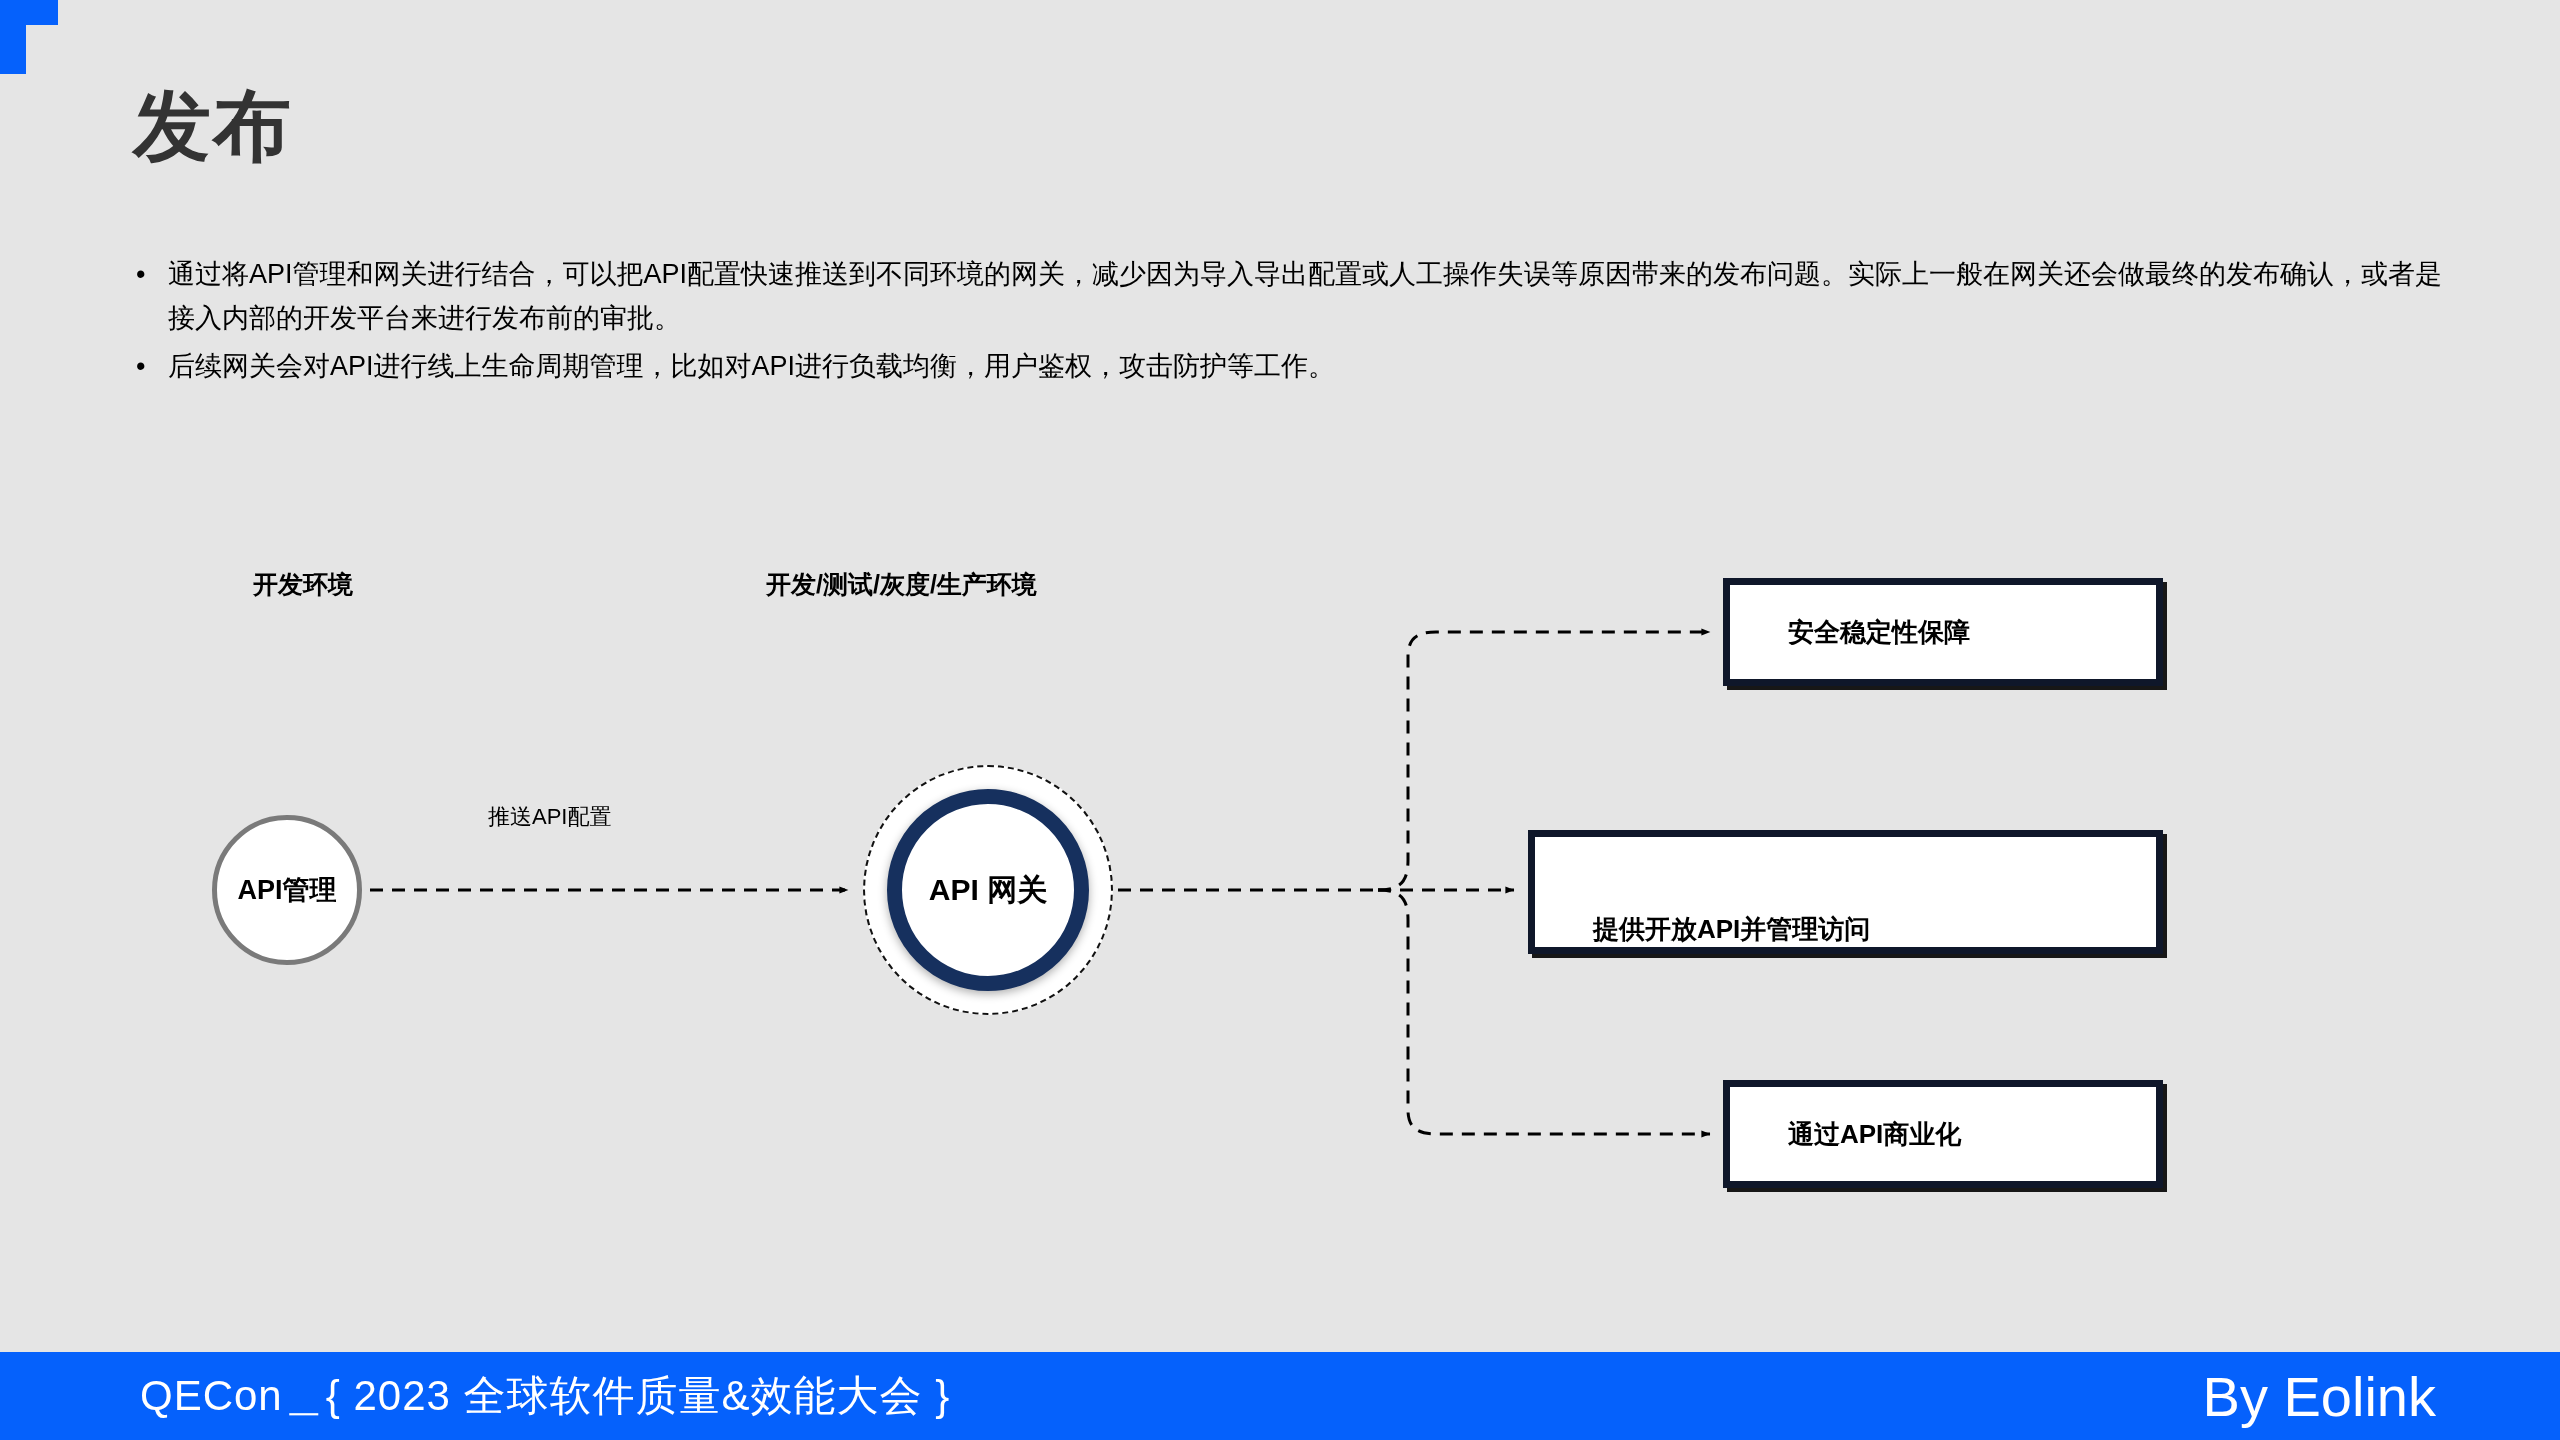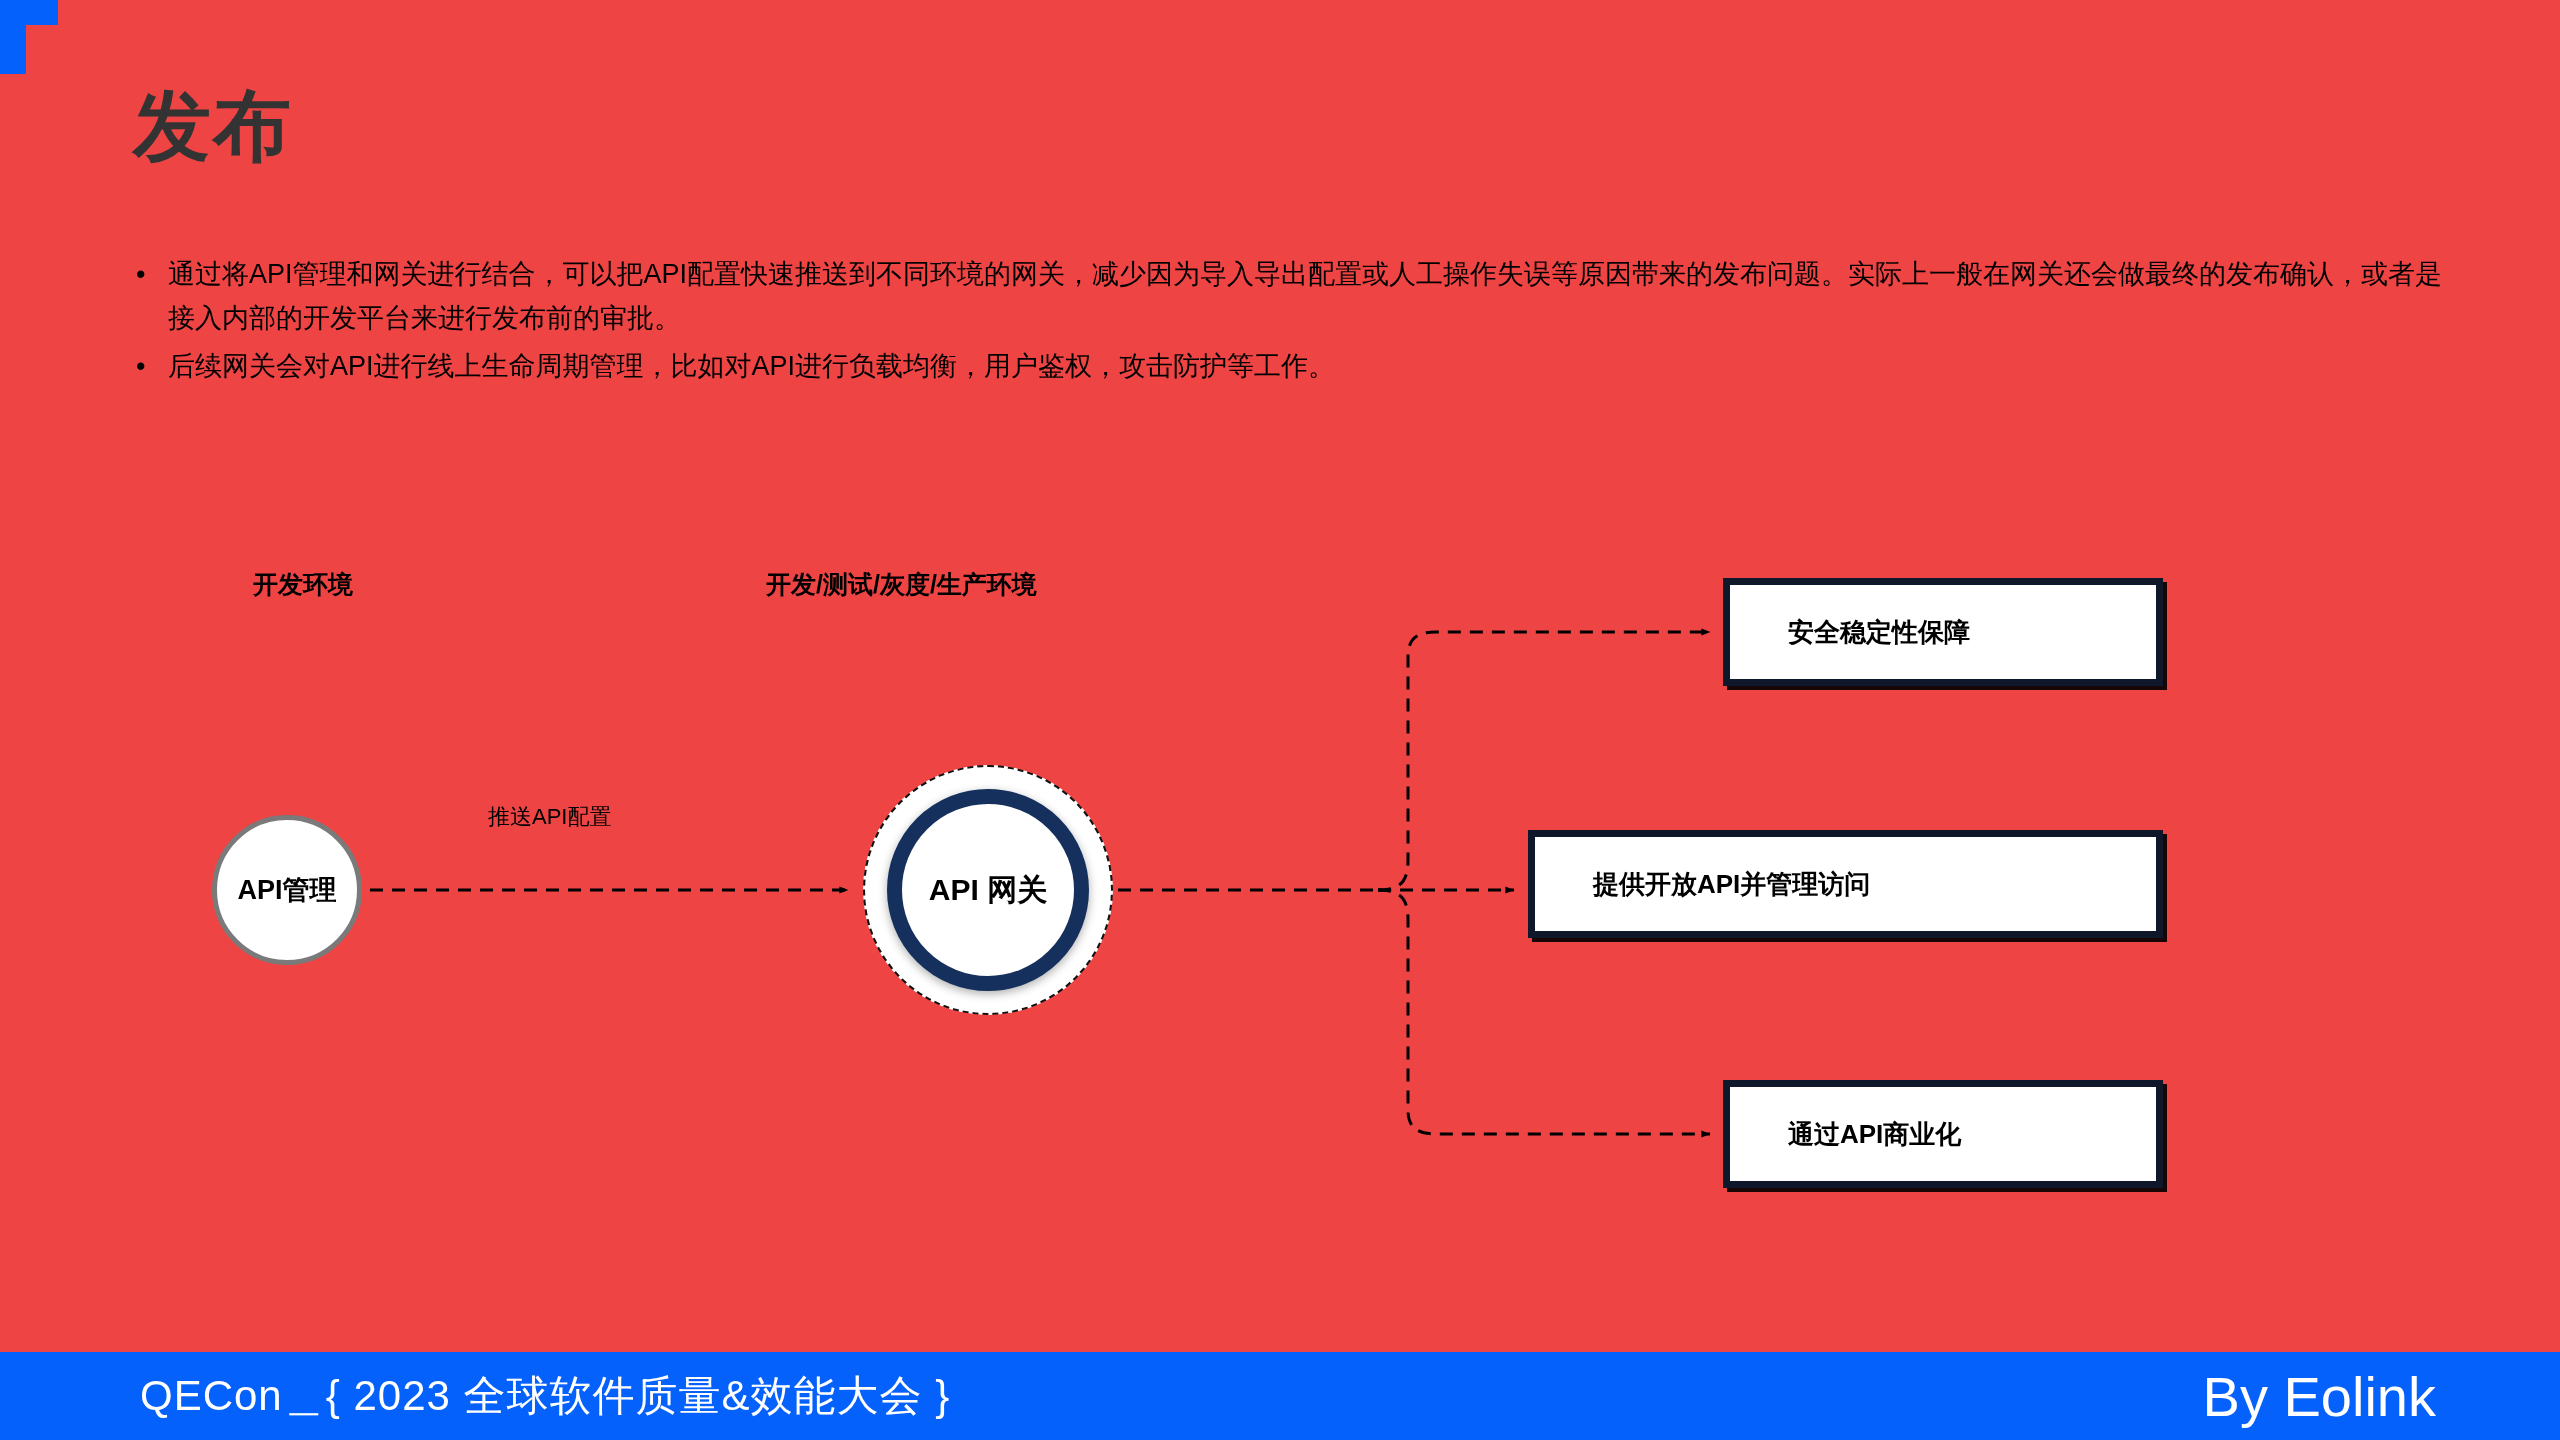--- a/index.html
+++ b/index.html
@@ -3,21 +3,21 @@
 <meta charset="utf-8">
 <style>
   html,body{margin:0;padding:0;}
   body{
     width:2560px;height:1440px;
     background:#ffffff;
     font-family:"Liberation Sans","DejaVu Sans",sans-serif;
     overflow:hidden;
     position:relative;
   }
-  #slide{position:absolute;left:0;top:0;width:2560px;height:1440px;background:#ef4444;overflow:hidden;}
+  #slide{position:absolute;left:0;top:0;width:2560px;height:1440px;background:#e5e5e5;overflow:hidden;}
 
   
   .corner-mark{position:absolute;left:0;top:0;width:58px;height:74px;}
   .corner-mark .bar-h{position:absolute;left:0;top:0;width:58px;height:25px;background:#0561FC;}
   .corner-mark .bar-v{position:absolute;left:0;top:0;width:26px;height:74px;background:#0561FC;}
 
   
   .page-title{
     position:absolute;left:133px;top:78px;
     font-size:78px;line-height:96px;font-weight:bold;
@@ -83,21 +83,21 @@
   .obox{
     position:absolute;border:7px solid #0f172a;background:#fff;box-sizing:border-box;
     box-shadow:4px 4px 0 rgba(0,0,0,.9);
     display:flex;align-items:center;
   }
   .obox .lbl{
     font-size:26px;font-weight:bold;color:#000;white-space:nowrap;
     padding-left:58px;
   }
   .obox-1{left:1675px;top:58px;width:440px;height:108px;}
-  .obox-2{left:1480px;top:310px;width:635px;height:108px;}
+  .obox-2{left:1480px;top:310px;width:635px;height:124px;align-items:flex-end;}
   .obox-3{left:1675px;top:560px;width:440px;height:108px;}
 
   
   .footer{
     position:absolute;left:0;bottom:0;width:2560px;height:88px;background:#0561FC;
   }
   .footer-left{
     position:absolute;left:140px;top:50%;transform:translateY(-50%);
     font-size:42px;color:#fff;white-space:nowrap;letter-spacing:1px;
   }

